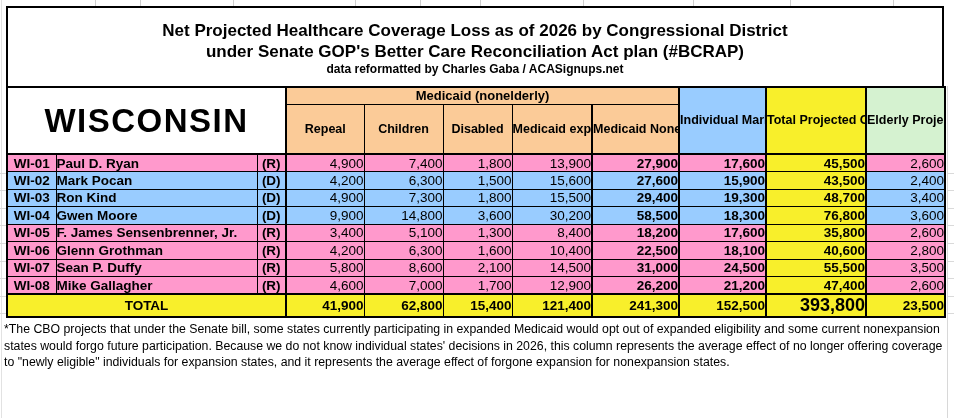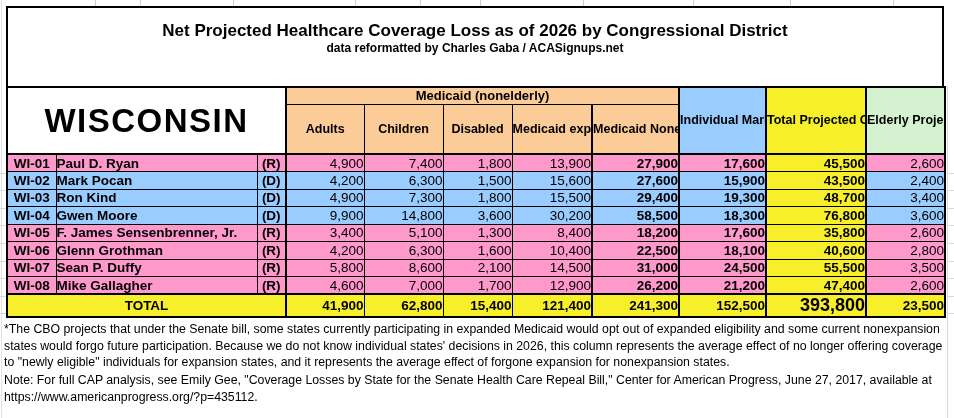--- a/index.html
+++ b/index.html
@@ -107,20 +107,21 @@
 <div class="sheet">
 
   <div class="top-gridlines"></div>
   <div class="v-gridline-right"></div>
   <div class="v-gridline-left"></div>
   <div class="row-ticks-left"></div>
   <div class="row-ticks-right"></div>
 
   <div class="title-box">
     <div class="title-main">Net Projected Healthcare Coverage Loss as of 2026 by Congressional District</div>
+    <div class="title-main">under Senate GOP's Better Care Reconciliation Act plan (#BCRAP)</div>
     <div class="title-sub">data reformatted by Charles Gaba / ACASignups.net</div>
   </div>
 
   <table class="main">
     <colgroup>
       <col style="width:49px">
         <col style="width:201px">
         <col style="width:29px">
       <col style="width:78px">
         <col style="width:79px">
@@ -133,21 +134,21 @@
     </colgroup>
     <thead>
       <tr>
         <th class="state-cell" rowspan="2" colspan="3">WISCONSIN</th>
         <th class="group-hdr bl2" colspan="5">Medicaid (nonelderly)</th>
         <th class="col-hdr hdr-individual bl2" rowspan="2">Individual Market</th>
         <th class="col-hdr hdr-total bl2" rowspan="2">Total Projected Coverage Loss</th>
         <th class="col-hdr hdr-elderly bl2" rowspan="2">Elderly Projected to lose Medicaid</th>
       </tr>
       <tr>
-        <th class="col-hdr bl2">Adults</th>
+        <th class="col-hdr bl2">Repeal</th>
         <th class="col-hdr">Children</th>
         <th class="col-hdr">Disabled</th>
         <th class="col-hdr">Medicaid expansion*</th>
         <th class="col-hdr bl2">Medicaid Nonelderly subtotal</th>
       </tr>
     </thead>
     <tbody>
         <tr class="data-row row-R">
       <td class="c-dist">WI-01</td>
       <td class="c-name">Paul D. Ryan</td>
@@ -262,15 +263,14 @@
         <td class="c-num">121,400</td>
         <td class="c-num bl2">241,300</td>
         <td class="c-num bl2">152,500</td>
         <td class="c-num bl2 grand-total">393,800</td>
         <td class="c-num bl2">23,500</td>
       </tr>
     </tbody>
   </table>
 
   <div class="footnote footnote-cbo">*The CBO projects that under the Senate bill, some states currently participating in expanded Medicaid would opt out of expanded eligibility and some current nonexpansion states would forgo future participation. Because we do not know individual states' decisions in 2026, this column represents the average effect of no longer offering coverage to "newly eligible" individuals for expansion states, and it represents the average effect of forgone expansion for nonexpansion states.</div>
-  <div class="footnote footnote-cap">Note: For full CAP analysis, see Emily Gee, "Coverage Losses by State for the Senate Health Care Repeal Bill," Center for American Progress, June 27, 2017, available at https://www.americanprogress.org/?p=435112.</div>
 
 </div>
 
 </body></html>

